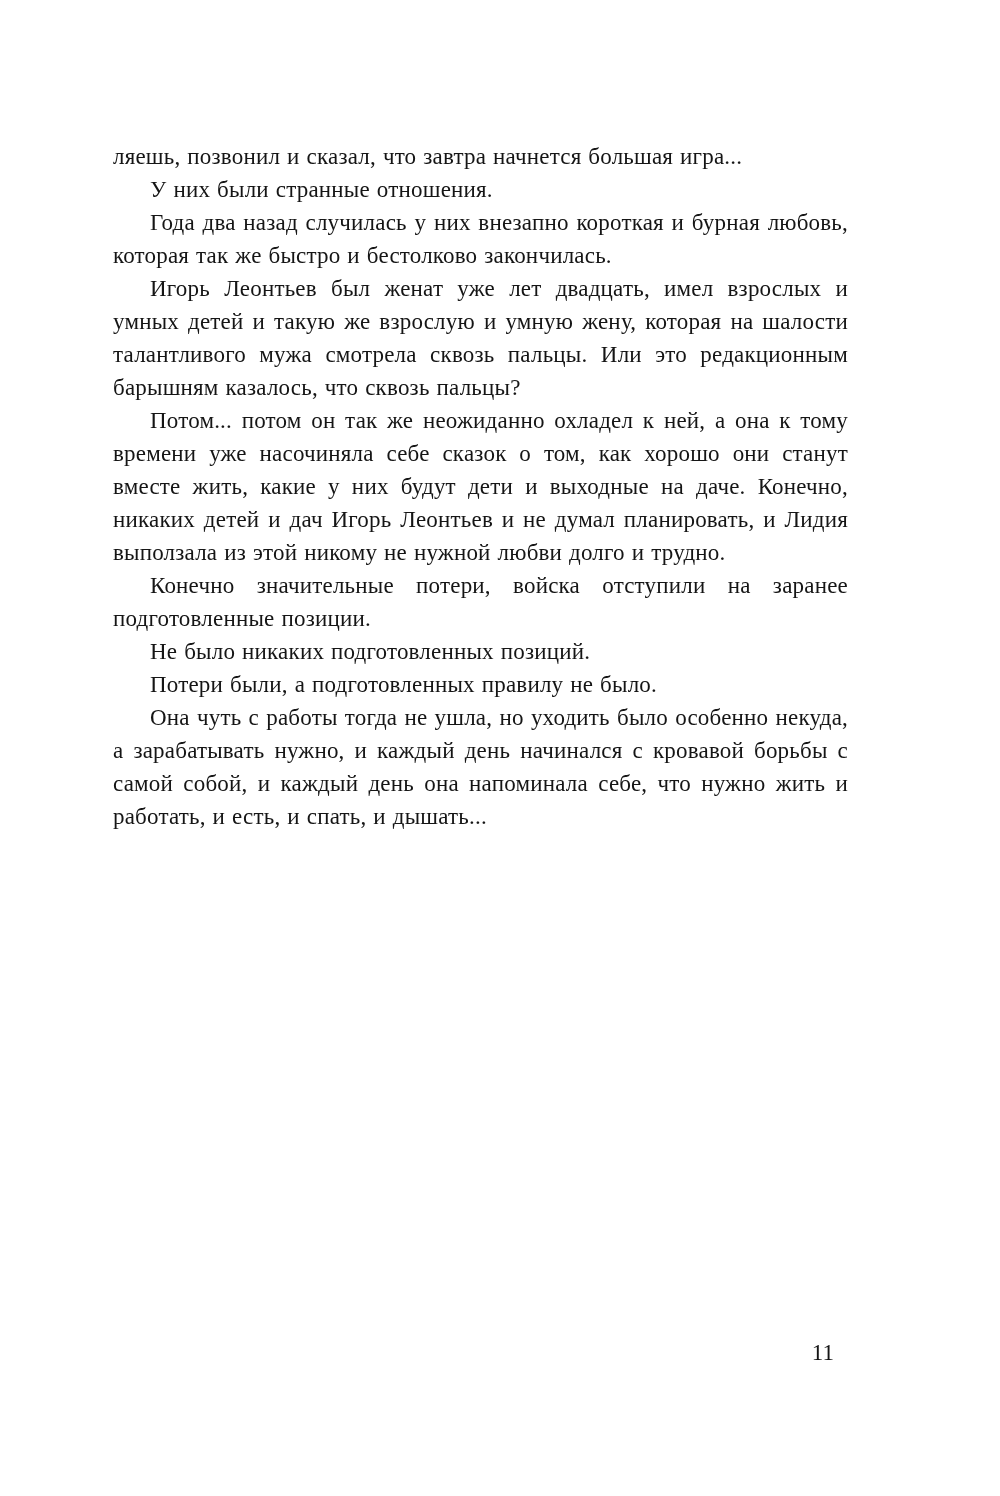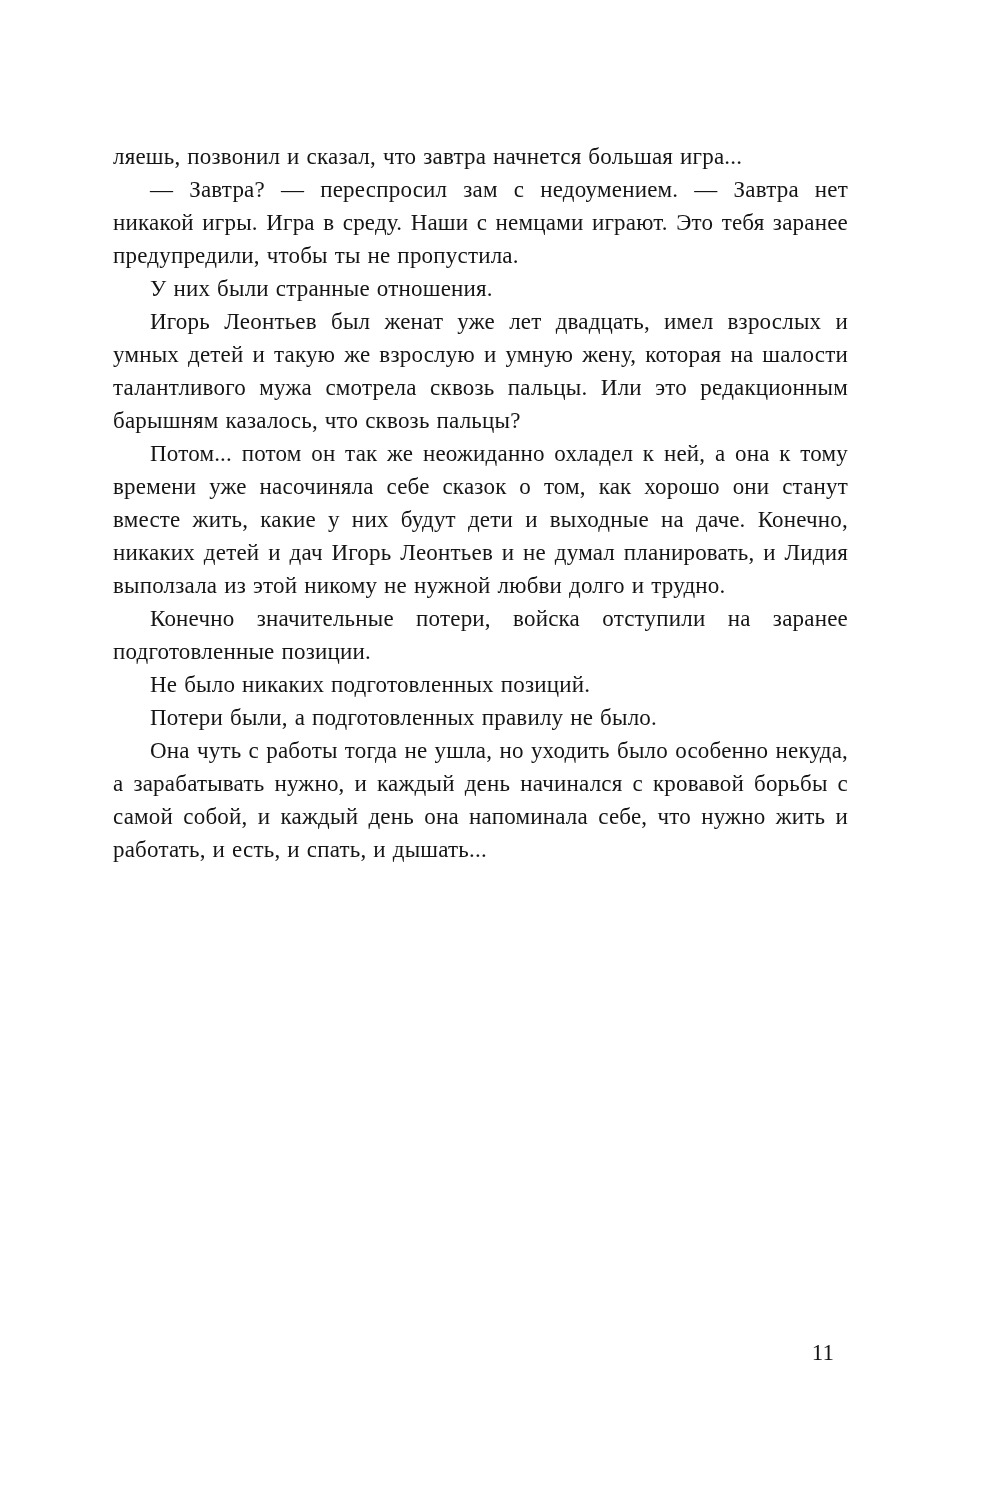--- a/index.html
+++ b/index.html
@@ -44,22 +44,22 @@
     line-height: 33px;
     color: #151515;
   }
 </style>
 </head>
 <body>
 
 <div class="book-page">
   <div class="text-block">
       <p class="para">ляешь, позвонил и сказал, что завтра начнется большая игра...</p>
-      <p class="para indent">— Завтра? — переспросил зам с недоумением. — Завтра нет никакой игры. Игра в среду. Наши с немцами играют. Это тебя заранее предупредили, чтобы ты не пропустила.</p>
       <p class="para indent">У них были странные отношения.</p>
+      <p class="para indent">Года два назад случилась у них внезапно короткая и бурная любовь, которая так же быстро и бестолково закончилась.</p>
       <p class="para indent">Игорь Леонтьев был женат уже лет двадцать, имел взрослых и умных детей и такую же взрослую и умную жену, которая на шалости талантливого мужа смотрела сквозь пальцы. Или это редакционным барышням казалось, что сквозь пальцы?</p>
       <p class="para indent">Потом... потом он так же неожиданно охладел к ней, а она к тому времени уже насочиняла себе сказок о том, как хорошо они станут вместе жить, какие у них будут дети и выходные на даче. Конечно, никаких детей и дач Игорь Леонтьев и не думал планировать, и Лидия выползала из этой никому не нужной любви долго и трудно.</p>
       <p class="para indent">Конечно значительные потери, войска отступили на заранее подготовленные позиции.</p>
       <p class="para indent">Не было никаких подготовленных позиций.</p>
       <p class="para indent">Потери были, а подготовленных правилу не было.</p>
       <p class="para indent">Она чуть с работы тогда не ушла, но уходить было особенно некуда, а зарабатывать нужно, и каждый день начинался с кровавой борьбы с самой собой, и каждый день она напоминала себе, что нужно жить и работать, и есть, и спать, и дышать...</p>
     </div>
   <div class="page-number">11</div>
 </div>
 

